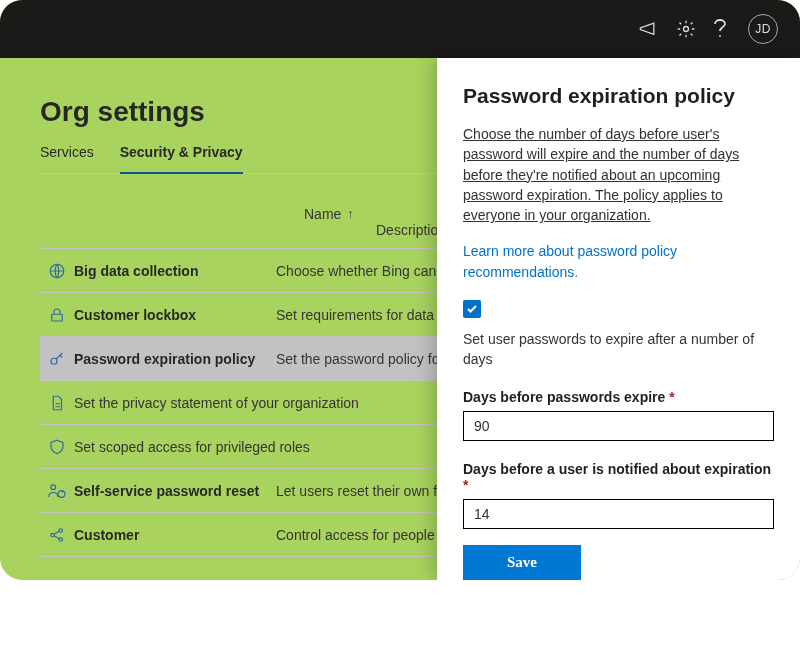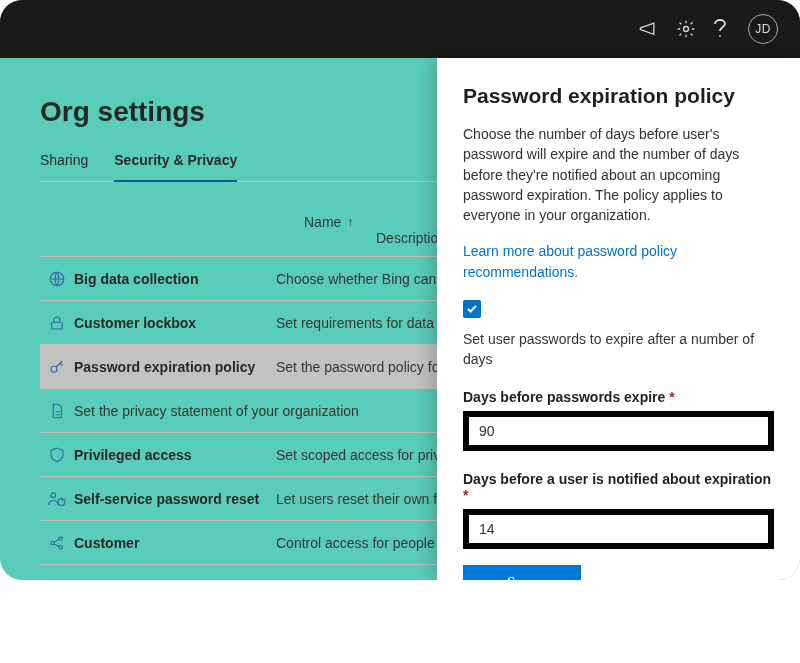--- a/index.html
+++ b/index.html
@@ -8,21 +8,21 @@
       background: #fff;
       color: #333;
       font-size: 14px;
     }
     .app {
       width: 800px;
       height: 580px;
       border-radius: 22px;
       overflow: hidden;
       position: relative;
-      background: #5eead4;
+      background: #bef264;
     }
     .topbar {
       height: 58px;
       background: #1b1a19;
       display: flex;
       align-items: center;
       justify-content: flex-end;
       padding: 0 22px;
       gap: 18px;
     }
@@ -38,21 +38,21 @@
       margin-left: 4px;
     }
     .main {
       padding: 38px 40px 0 40px;
       position: relative;
     }
     .page-title {
       font-size: 28px;
       font-weight: 700;
       color: #201f1e;
-      margin-bottom: 24px;
+      margin-bottom: 16px;
     }
     .tabs {
       display: flex;
       gap: 26px;
       border-bottom: 1px solid #e1dfdd;
     }
     .tab {
       padding: 0 0 12px 0;
       cursor: pointer;
       color: #232322;
@@ -131,20 +131,21 @@
     }
     .panel-title {
       font-size: 21px;
       font-weight: 700;
       color: #201f1e;
     }
     .panel-desc {
       color: #323130;
       font-size: 14px;
       line-height: 1.45;
+      text-decoration: underline;
     }
     .panel-link {
       color: #0072c9;
       font-size: 14px;
       line-height: 1.45;
       cursor: pointer;
     }
     .check-row {
       display: flex;
       gap: 12px;
@@ -163,21 +164,21 @@
     .chk svg { display:block; }
     .field-label {
       font-weight: 600;
       font-size: 14px;
       color: #201f1e;
     }
     .req { color: #a4262c; }
     .text-input {
       width: 100%;
       padding: 6px 10px;
-      border: 6px solid #000000;
+      border: 1px solid #000000;
       font-size: 14px;
       font-family: inherit;
       margin-top: 6px;
       color: #323130;
     }
     .field-block { margin-top: 4px; }
     .save-btn {
       background: #0078d4;
       color: #fff;
       border: none;
@@ -213,21 +214,21 @@
         <circle cx="6" cy="17" r="0.9" fill="#d8d8d8" stroke="none"></circle>
       </svg>
     </span>
     <span class="avatar">JD</span>
   </div>
 
   <div class="main">
     <h1 class="page-title">Org settings</h1>
 
     <div class="tabs">
-      <div class="tab">Sharing</div>
+      <div class="tab">Services</div>
       <div class="tab active">Security &amp; Privacy</div>
     </div>
 
     <div class="table">
       <div class="table-header">
         <div class="col-name">
           <span>Name</span>
           <span class="sort-arrow">↑</span>
         </div>
         <div class="col-desc">Description</div>
@@ -272,21 +273,20 @@
               </svg>
             </div>
             <div class="desccell">Set the privacy statement of your organization</div>
           </div>
           <div class="row">
             <div class="iconcell">
               <svg width="18" height="18" viewBox="0 0 24 24" fill="none" stroke="#3273b8" stroke-width="1.6">
                 <path d="M12 3l8 3v5c0 5-3.5 8-8 10-4.5-2-8-5-8-10V6l8-3z"></path>
               </svg>
             </div>
-            <div class="namecell">Privileged access</div>
             <div class="desccell">Set scoped access for privileged roles</div>
           </div>
           <div class="row">
             <div class="iconcell">
               <svg width="20" height="18" viewBox="0 0 26 24" fill="none" stroke="#3273b8" stroke-width="1.6">
                 <circle cx="8" cy="7" r="3.2"></circle>
                 <path d="M2 20c0-4 3-6 6-6s6 2 6 6"></path>
                 <circle cx="19" cy="16" r="4.5"></circle>
                 <path d="M19 12l2 2"></path>
               </svg>

